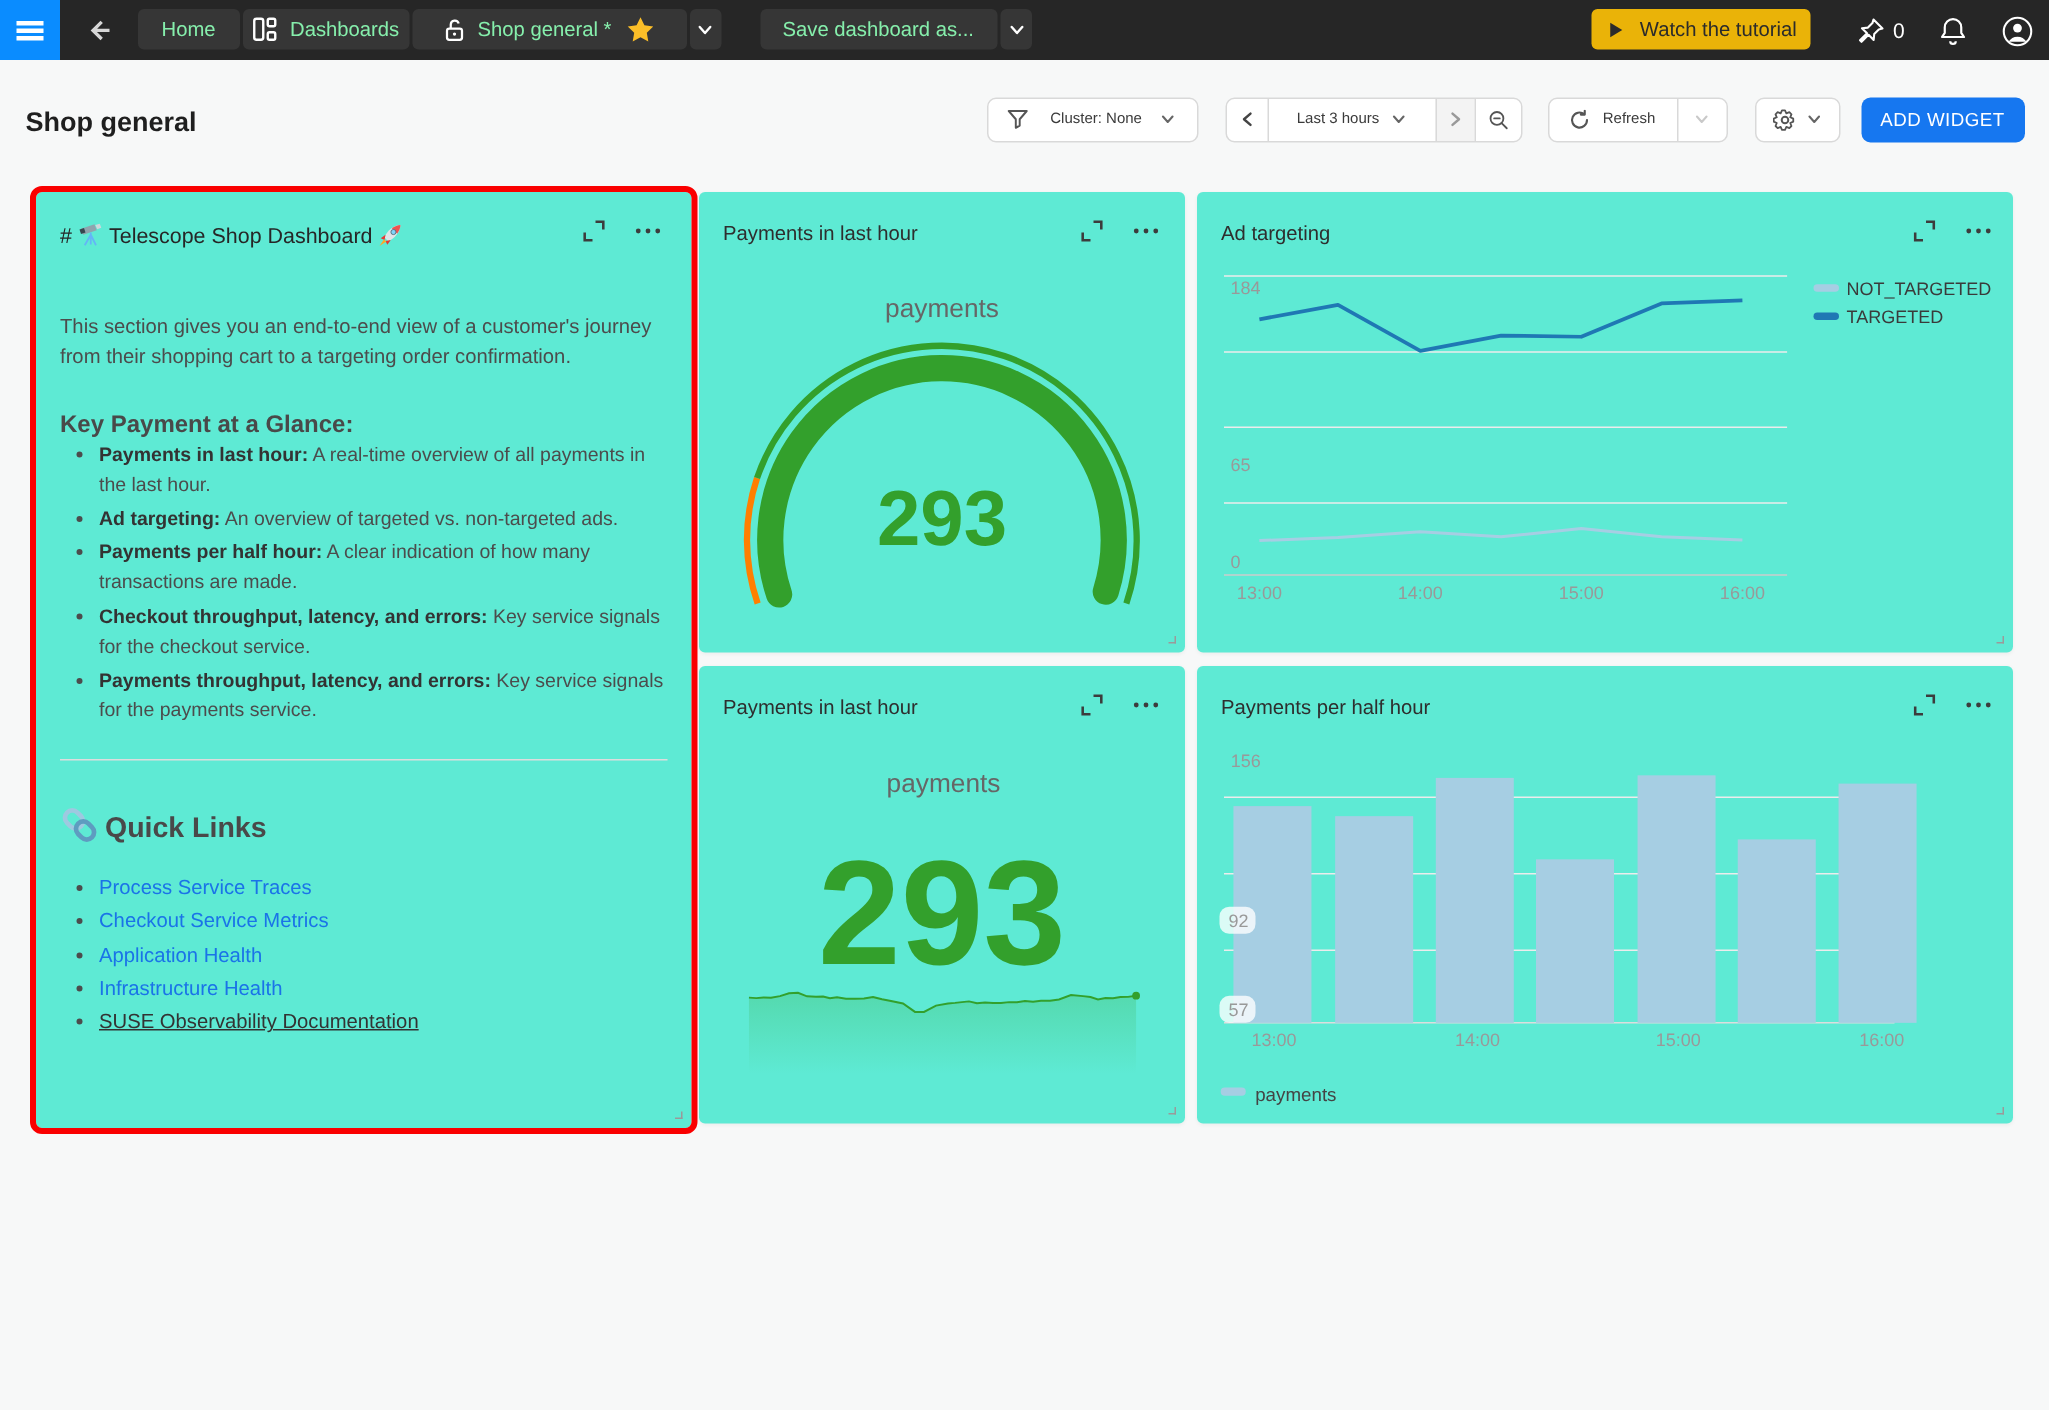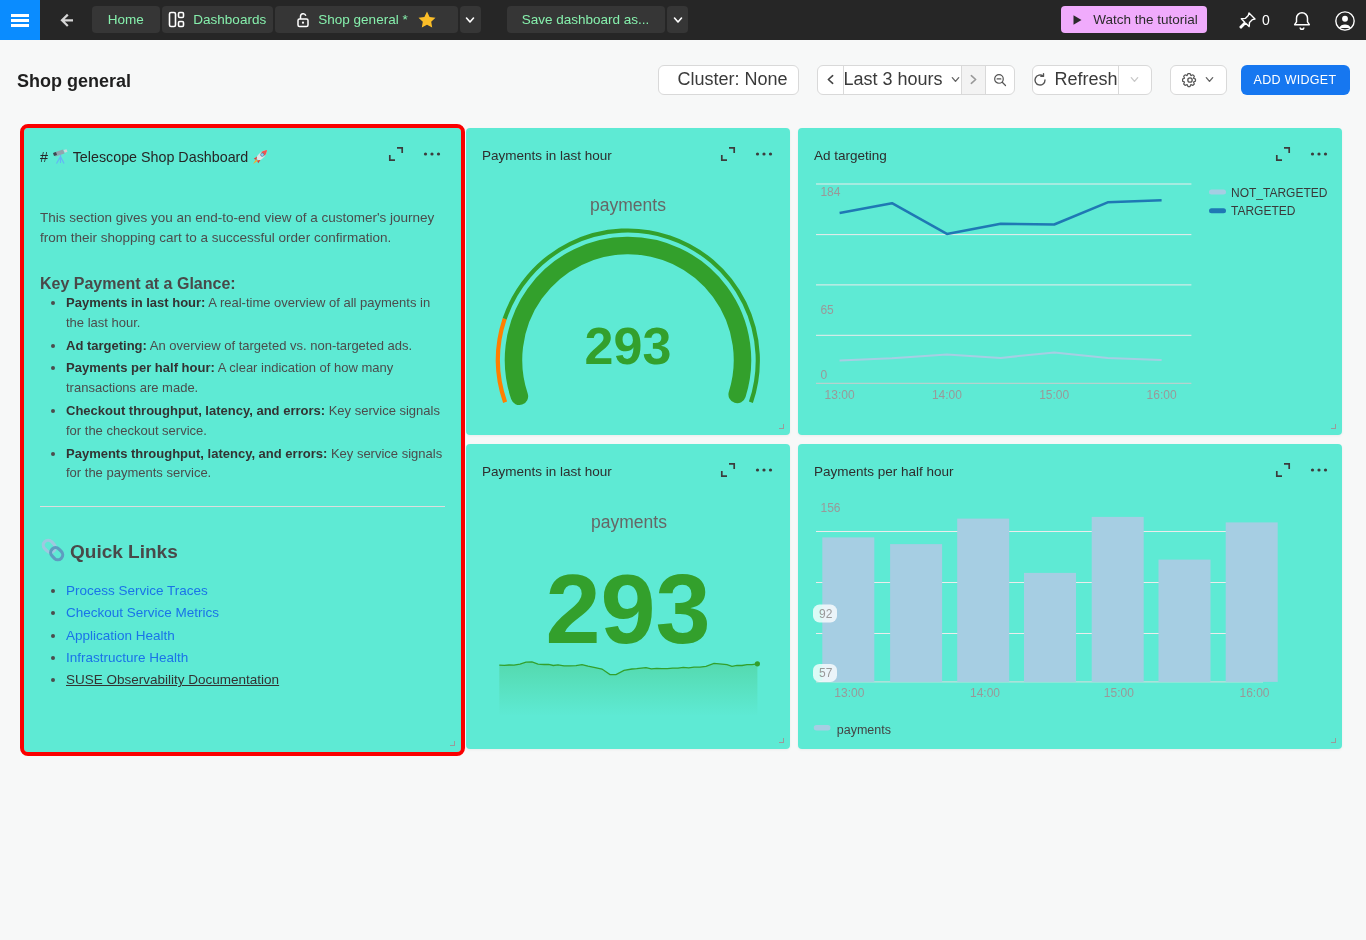--- a/index.html
+++ b/index.html
@@ -6,21 +6,21 @@
 html,body { width:1366px; height:940px; font-family:"Liberation Sans", sans-serif; background:#f7f8f8; overflow:hidden; }
 
 .nav { position:absolute; left:0; top:0; width:1366px; height:40px; background:#262626; }
 .burger { position:absolute; left:0; top:0; width:40px; height:40px; background:#0a8cff; }
 .burger span { position:absolute; left:11px; width:18px; height:3.2px; background:#fff; }
 .back { position:absolute !important; left:52px; top:0; width:28px; height:41px; }
 .navbtn { position:absolute; top:6px; height:27px; background:#363636; border-radius:4px; color:#86efac; font-size:13.5px; display:flex; align-items:center; justify-content:center; }
 .navtxt { position:absolute; color:#fff; font-size:13.5px; line-height:41px; }
 
 .ptitle { position:absolute; left:17px; top:71px; font-size:18px; font-weight:bold; color:#1f1f1f; }
-.tbtn { position:absolute; top:64.5px; height:30px; background:#fff; border:1px solid #d9d9d9; border-radius:6px; color:#3a3a3a; font-size:18px; display:flex; align-items:center; overflow:hidden; }
+.tbtn { position:absolute; top:64.5px; height:30px; background:#fff; border:1px solid #d9d9d9; border-radius:6px; color:#3a3a3a; font-size:10px; display:flex; align-items:center; overflow:hidden; }
 
 .card { position:absolute; background:#5eead4; border-radius:4px; box-shadow:0 1px 3px rgba(0,0,0,.05);text-decoration:underline; }
 .card-left  { left:24px;  top:128px; width:437px; height:623.5px; outline:4.7px solid #fa0000; }
 .card-m1 { left:466px; top:128px;   width:324px; height:307px; }
 .card-m2 { left:466px; top:443.5px; width:324px; height:305.5px; }
 .card-r1 { left:798px; top:128px;   width:544px; height:307px; }
 .card-r2 { left:798px; top:443.5px; width:544px; height:305.5px; }
 .whead { position:absolute; left:16px; top:20px; font-size:13.5px; font-weight:500; color:#2e2e2e; }
 .resz { position:absolute; right:6px; bottom:6px; width:5px; height:5px; border-right:1.6px solid #9a9a9a; border-bottom:1.6px solid #9a9a9a; }
 
@@ -80,21 +80,21 @@
       <svg width="12" height="12" viewBox="0 0 12 12" style="position:static">
         <path d="M2.5 4 l3.5 4 3.5 -4" stroke="#fff" stroke-width="1.6" fill="none" stroke-linecap="round" stroke-linejoin="round"></path>
       </svg>
     </div>
   <div class="navbtn" style="left:506.5px; width:158px;">Save dashboard as...</div>
   <div class="navbtn" style="left:667px; width:21px;">
       <svg width="12" height="12" viewBox="0 0 12 12" style="position:static">
         <path d="M2.5 4 l3.5 4 3.5 -4" stroke="#fff" stroke-width="1.6" fill="none" stroke-linecap="round" stroke-linejoin="round"></path>
       </svg>
     </div>
-  <div class="navbtn" style="left:1061px; width:146px; background:#f0abfc; color:#2b2b2b;">
+  <div class="navbtn" style="left:1061px; width:146px; background:#eab308; color:#2b2b2b;">
     <svg width="14" height="14" viewBox="0 0 14 14" style="position:static;margin-right:9px">
         <path d="M3.5 2.2 L11.5 7 L3.5 11.8 z" fill="#2b2b2b"></path>
       </svg>
     Watch the tutorial</div>
   <svg style="position:absolute; left:1236px; top:10px;" width="22" height="22" viewBox="0 0 22 22">
       <path d="M13 3 l6 6 -2.5 .6 -3 3 -.4 4 -3.4 -3.4 -4.7 4.7 -1 -1 4.7 -4.7 -3.4 -3.4 4 -.4 3 -3 z" fill="none" stroke="#fff" stroke-width="1.4" stroke-linejoin="round"></path>
     </svg>
   <div class="navtxt" style="left:1262px; font-size:14px;">0</div>
   <svg style="position:absolute; left:1291px; top:10px;" width="22" height="22" viewBox="0 0 24 24">
       <path d="M12 3 a6 6 0 0 1 6 6 v4 l2 3 H4 l2 -3 v-4 a6 6 0 0 1 6 -6 z M10 19 a2 2 0 0 0 4 0" fill="none" stroke="#fff" stroke-width="1.6" stroke-linejoin="round"></path>
@@ -179,21 +179,21 @@
         <path d="M4 11.5 L1 16 L5.5 13 z" fill="#ffa726"></path>
       </svg>
   </div>
   <svg class="hicons" style="left:362px; top:18px;" width="60" height="16" viewBox="0 0 60 16">
       <path d="M11 1.8 H16.2 V7 M3.8 9 V14.2 H9" stroke="#3c3c3c" stroke-width="1.7" fill="none"></path>
       <circle cx="39.5" cy="8" r="1.6" fill="#3c3c3c"></circle>
       <circle cx="46" cy="8" r="1.6" fill="#3c3c3c"></circle>
       <circle cx="52.5" cy="8" r="1.6" fill="#3c3c3c"></circle>
     </svg>
   <div class="md">
-    <p class="p1">This section gives you an end-to-end view of a customer's journey from their shopping cart to a successful order confirmation.</p>
+    <p class="p1">This section gives you an end-to-end view of a customer's journey from their shopping cart to a targeting order confirmation.</p>
     <h3>Key Payment at a Glance:</h3>
     <ul class="metrics">
       <li><b>Payments in last hour:</b> A real-time overview of all payments in the last hour.</li>
       <li><b>Ad targeting:</b> An overview of targeted vs. non-targeted ads.</li>
       <li><b>Payments per half hour:</b> A clear indication of how many transactions are made.</li>
       <li><b>Checkout throughput, latency, and errors:</b> Key service signals for the checkout service.</li>
       <li><b>Payments throughput, latency, and errors:</b> Key service signals for the payments service.</li>
     </ul>
     <hr>
     <h2 class="h2b"><svg width="26" height="26" viewBox="0 0 24 24" style="position:static; vertical-align:-5px; margin-right:4px;">

